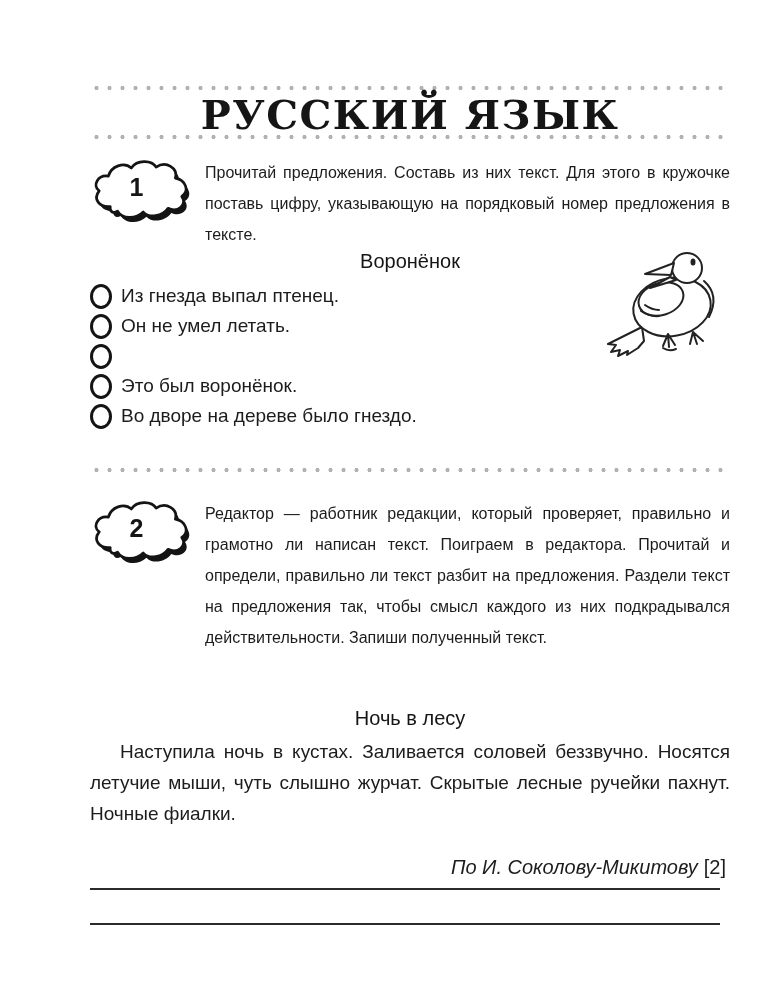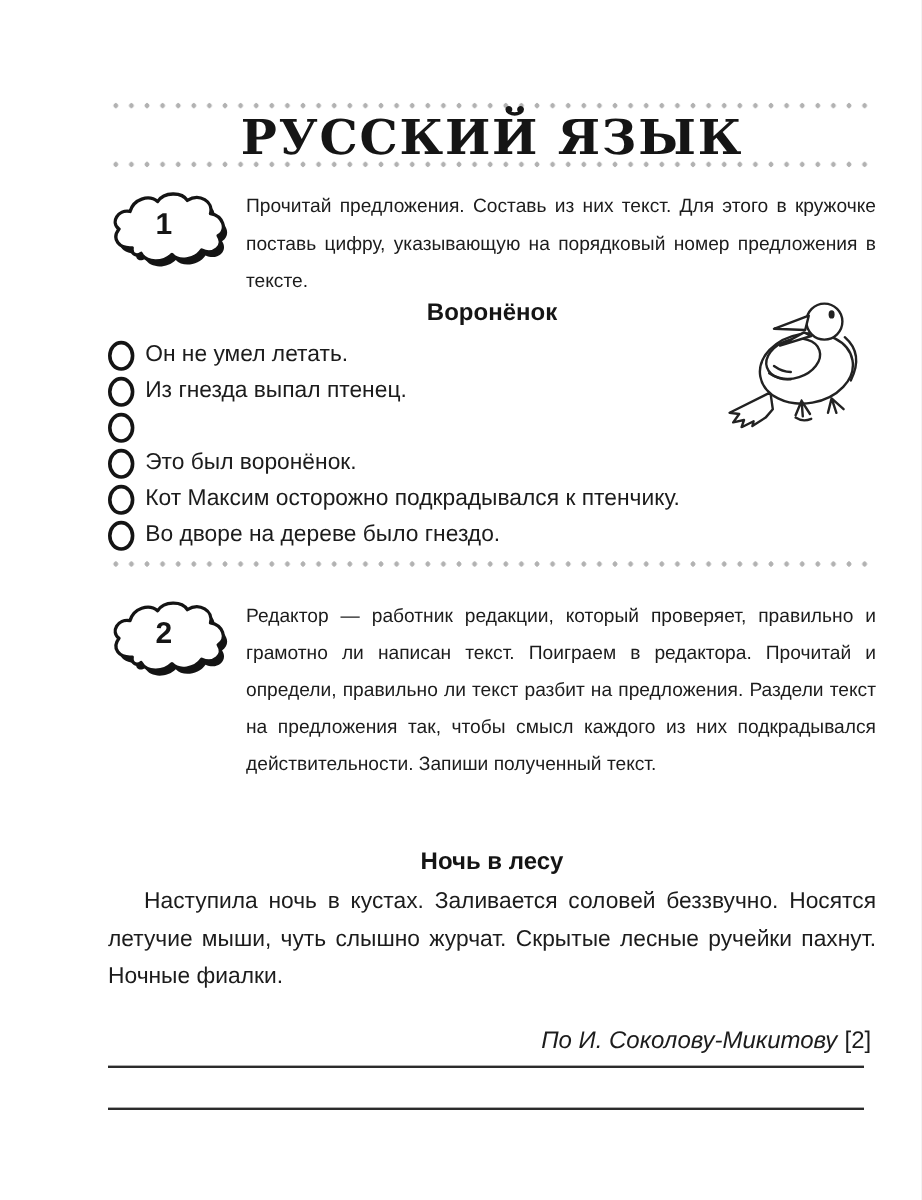--- a/index.html
+++ b/index.html
@@ -40,21 +40,21 @@
     position:absolute; left:0; right:8px; top:16px;
     text-align:center; font-size:25px; font-weight:bold; color:#151515;
   }
 
   .instruction {
     flex:1; font-size:16px; line-height:31px; text-align:justify; color:#1c1c1c;
   }
 
   .story-title {
     position:absolute; left:0; width:640px; text-align:center;
-    font-weight:bold; font-size:20px; color:#151515;
+    font-weight:normal; font-size:20px; color:#151515;
   }
   .story-title-1 { top:250px; }
   .story-title-2 { top:707px; }
 
   .bird { position:absolute; top:247px; left:506px; width:134px; height:110px; }
 
   .sentences { position:absolute; top:281px; left:0; width:640px; }
   .sentence-row { display:flex; align-items:center; height:30px; }
   .answer-circle {
     flex:0 0 22px; width:22px; height:25px;
@@ -115,36 +115,32 @@
       <path d="M76 16 L47 27 L73 28 Z"></path>
       <path d="M72 30 L52 41 L78 33 Z"></path>
       <ellipse cx="95" cy="15" rx="2.5" ry="3.5" fill="#222222" stroke="none"></ellipse>
       <path d="M70 87 l-5 12 m5 -12 l1 13 m-1 -13 l7 11 m-12 3 q6 4 13 1" fill="none"></path>
       <path d="M95 85 l-3 12 m3 -12 l4 12 m-4 -12 l10 9" fill="none"></path>
     </svg>
 
     <div class="sentences">
       <div class="sentence-row">
         <span class="answer-circle"></span>
-        <span class="sentence-text">Он не умел летать.</span>
+        <span class="sentence-text">Из гнезда выпал птенец.</span>
       </div>
       <div class="sentence-row">
         <span class="answer-circle"></span>
-        <span class="sentence-text">Из гнезда выпал птенец.</span>
+        <span class="sentence-text">Он не умел летать.</span>
       </div>
       <div class="sentence-row">
         <span class="answer-circle"></span>
       </div>
       <div class="sentence-row">
         <span class="answer-circle"></span>
         <span class="sentence-text">Это был воронёнок.</span>
-      </div>
-      <div class="sentence-row">
-        <span class="answer-circle"></span>
-        <span class="sentence-text">Кот Максим осторожно подкрадывался к птенчику.</span>
       </div>
       <div class="sentence-row">
         <span class="answer-circle"></span>
         <span class="sentence-text">Во дворе на дереве было гнездо.</span>
       </div>
     </div>
 
     <div class="dots dots-3"></div>
 
     <div class="exercise exercise-2">

